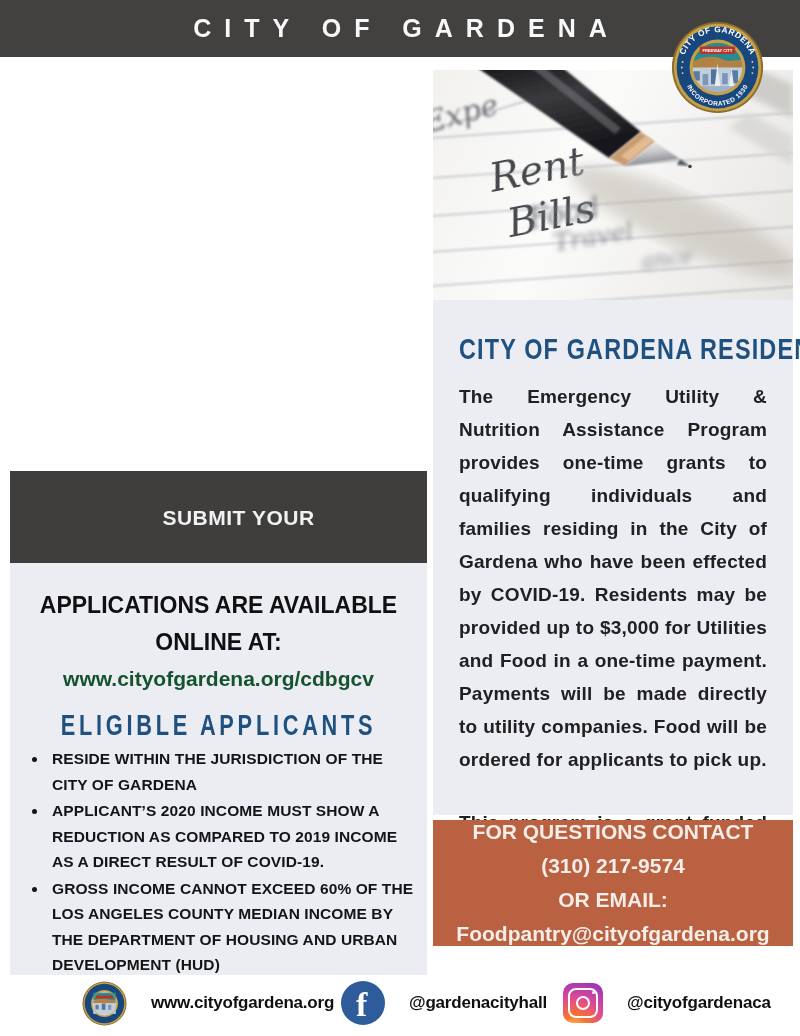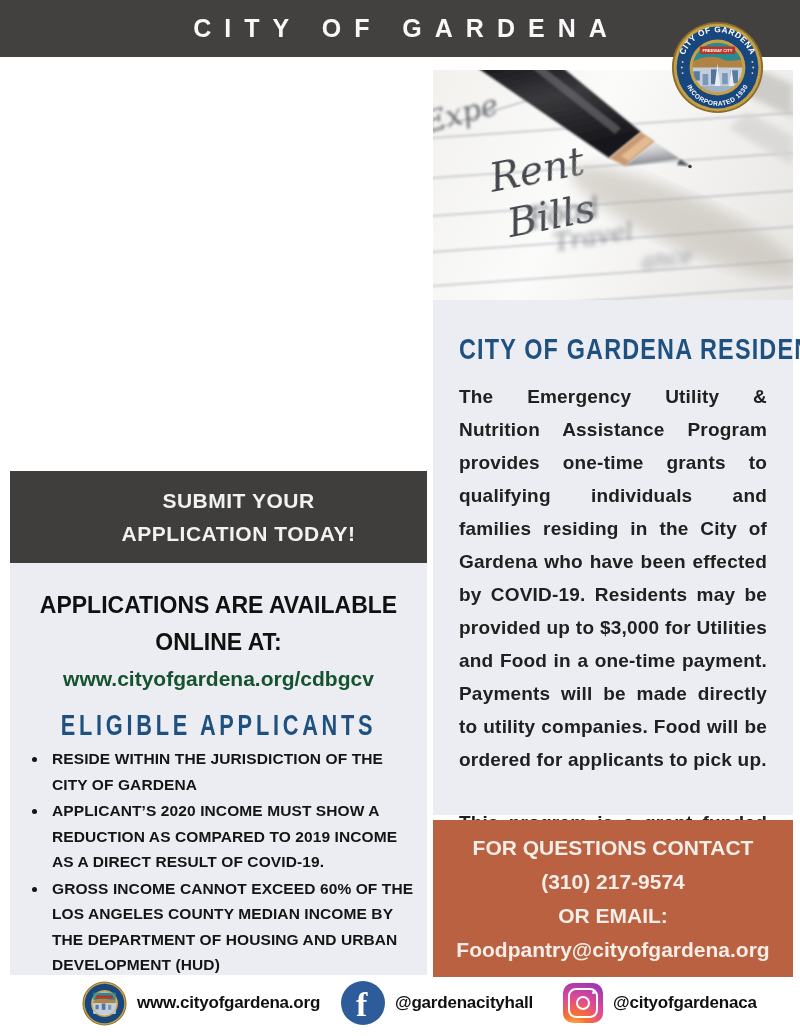--- a/index.html
+++ b/index.html
@@ -55,26 +55,26 @@
   
   .right-panel { position:absolute; left:433px; top:300px; width:360px; height:515px; background:#ecedf3;
                  padding:32px 26px 0 26px; }
   .residents-heading { display:inline-block; color:#1f5180; font-size:30px; font-weight:700;
                        letter-spacing:1.5px; white-space:nowrap; transform:scaleX(0.78); transform-origin:left center; }
   .residents-par { margin-top:14px; font-size:19px; font-weight:700; color:#202020; line-height:33px;
                    text-align:justify; letter-spacing:0.2px; }
   .residents-par + .residents-par { margin-top:30px; }
 
   
-  .contact-box { position:absolute; left:433px; top:820px; width:360px; height:157px; background:#b96140;
+  .contact-box { position:absolute; left:433px; top:820px; width:360px; height:126px; background:#b96140;
                  display:flex; flex-direction:column; align-items:center; justify-content:center; }
   .contact-line { color:#f4ede8; font-size:21px; font-weight:700; line-height:34px; text-align:center; }
 
   
-  .footer-group { position:absolute; top:979px; height:48px; display:flex; align-items:center; gap:10px; }
+  .footer-group { position:absolute; top:979px; height:48px; display:flex; align-items:center; gap:24px; }
   .f-site { left:82px; } .f-fb { left:341px; } .f-ig { left:563px; }
   .footer-label { font-size:17px; font-weight:700; color:#101010; letter-spacing:-0.2px; }
   .seal-mini { width:45px; height:45px; }
   .fb-circle { width:44px; height:44px; border-radius:50%; background:#2e5b9a; position:relative; overflow:hidden; }
   .fb-f { position:absolute; left:15px; top:5px; color:#ffffff; font-size:34px; font-weight:700;
           font-family:"Liberation Serif", serif; }
   .ig-box { width:40px; height:40px; border-radius:10px; position:relative;
             background:radial-gradient(circle at 28% 115%, #fdc468 0%, #f7722e 26%, #df4996 58%, #9b36b7 92%); }
   .ig-frame { position:absolute; left:5px; top:5px; width:30px; height:30px; border:2.5px solid #ffffff; border-radius:8px; }
   .ig-lens { position:absolute; left:13px; top:13px; width:14px; height:14px; border:2.5px solid #ffffff; border-radius:50%; }
@@ -130,21 +130,20 @@
       <circle cx="12.5" cy="56" r="1" fill="#e8d9a8"></circle>
         <circle cx="87.5" cy="44" r="1" fill="#e8d9a8"></circle>
       <circle cx="88.4" cy="50" r="1" fill="#e8d9a8"></circle>
         <circle cx="87.5" cy="56" r="1" fill="#e8d9a8"></circle>
     </svg>
   </div>
 
 
   <div class="submit-box">
     <div class="submit-line">SUBMIT YOUR</div>
-    <div class="submit-line">APPLICATION TODAY!</div>
   </div>
 
   <div class="left-panel">
     <div class="apps-line1">APPLICATIONS ARE AVAILABLE</div>
     <div class="apps-line2">ONLINE AT:</div>
     <div class="apps-line3">www.cityofgardena.org/cdbgcv</div>
     <div class="eligible-wrap">
       <span class="eligible-heading">ELIGIBLE APPLICANTS</span>
     </div>
     <ul class="bullets">

